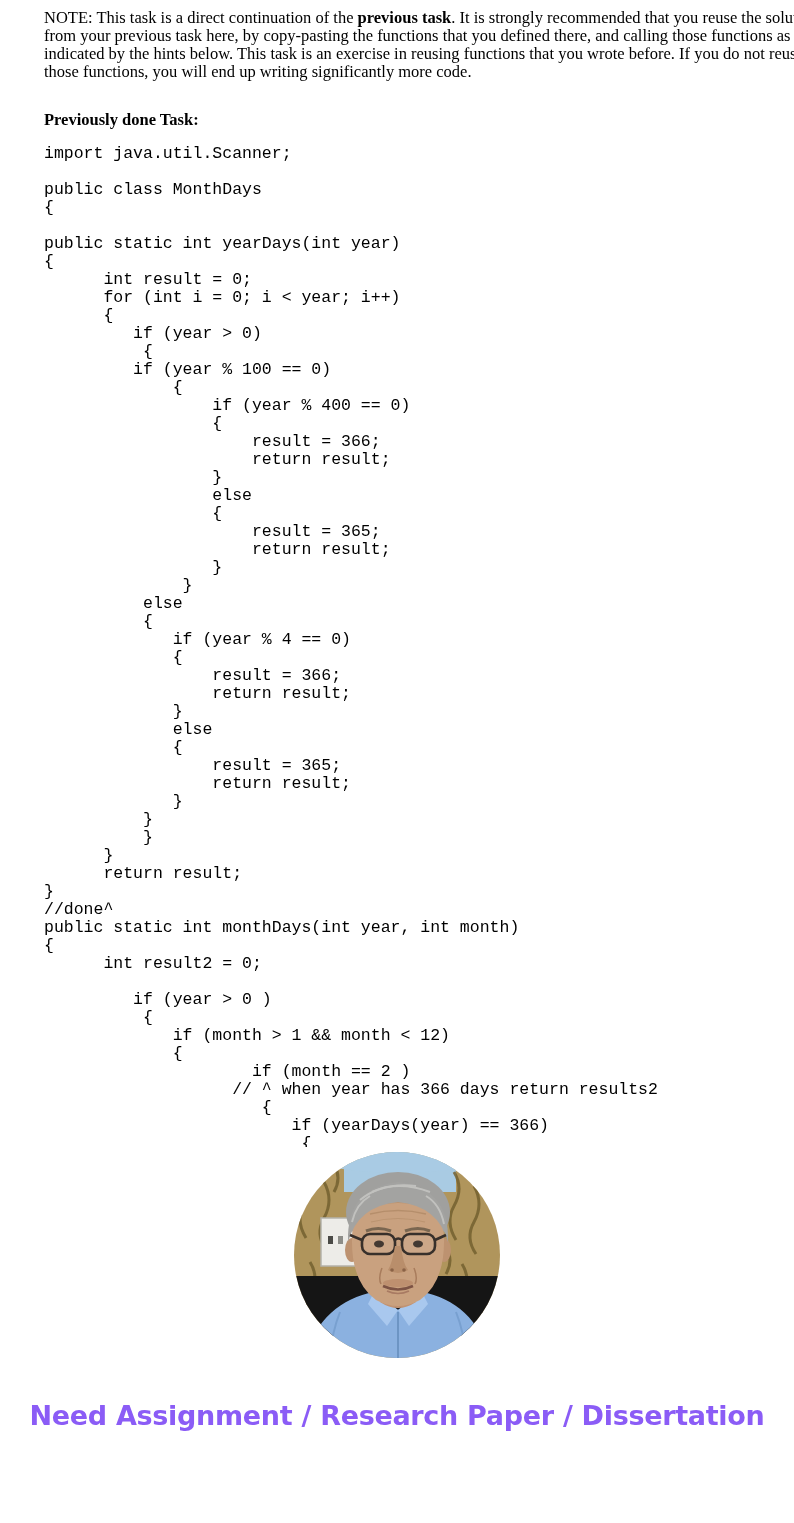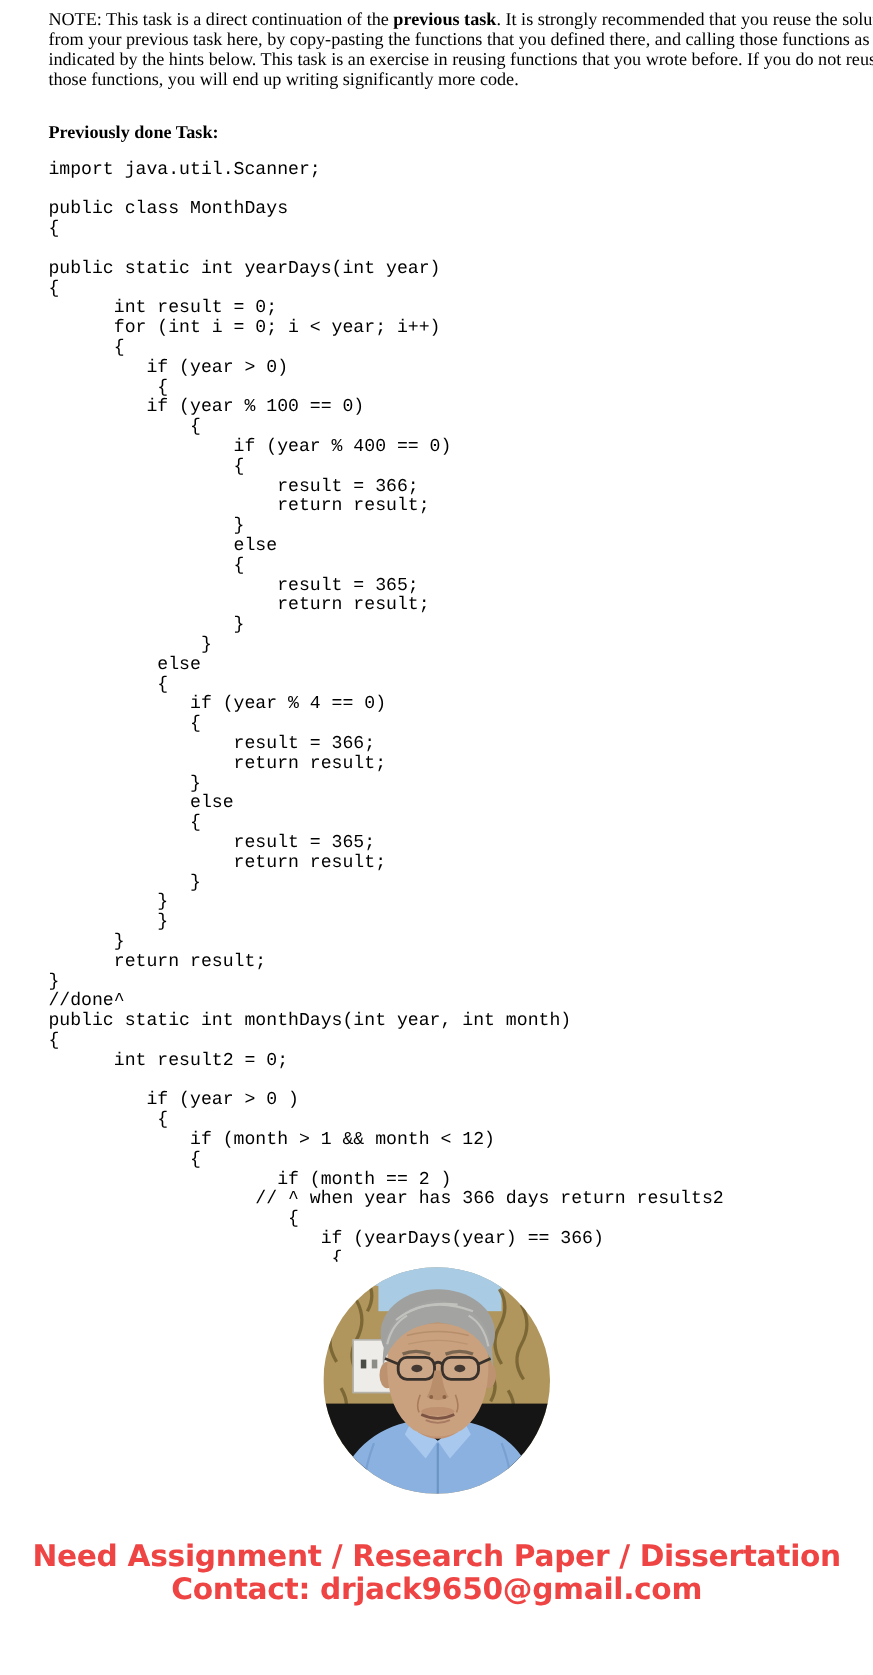--- a/index.html
+++ b/index.html
@@ -46,21 +46,21 @@
     position: absolute;
     top: 1401px;
     left: 0;
     width: 794px;
     text-align: center;
     font-family: "DejaVu Sans", "Liberation Sans", sans-serif;
     font-weight: bold;
     font-size: 27px;
     line-height: 30px;
     letter-spacing: -0.3px;
-    color: #ef4444;
+    color: #8b5cf6;
   }
 </style>
 </head>
 <body>
 
 <div class="page">
 
   <div class="content">
     <p class="note"><span>NOTE: This task is a direct continuation of the </span><b>previous task</b><span>. It is strongly recommended that you reuse the solution from your previous task here, by copy-pasting the functions that you defined there, and calling those functions as indicated by the hints below. This task is an exercise in reusing functions that you wrote before. If you do not reuse those functions, you will end up writing significantly more code.</span></p>
 
@@ -222,16 +222,15 @@
           <ellipse cx="104" cy="131" rx="15" ry="4" fill="#b58463" opacity="0.55"></ellipse>
           <path d="M89,134 Q104,141 119,134" stroke="#7d5344" stroke-width="2.5" fill="none"></path>
           <path d="M93,139 Q104,144 115,139" stroke="#9a6a55" stroke-width="1.6" fill="none" opacity="0.7"></path>
         </g>
       </g>
     </svg>
   </div>
 
   <div class="footer">
     <div>Need Assignment / Research Paper / Dissertation</div>
-    <div>Contact: drjack9650@gmail.com</div>
   </div>
 
 </div>
 
 </body></html>

